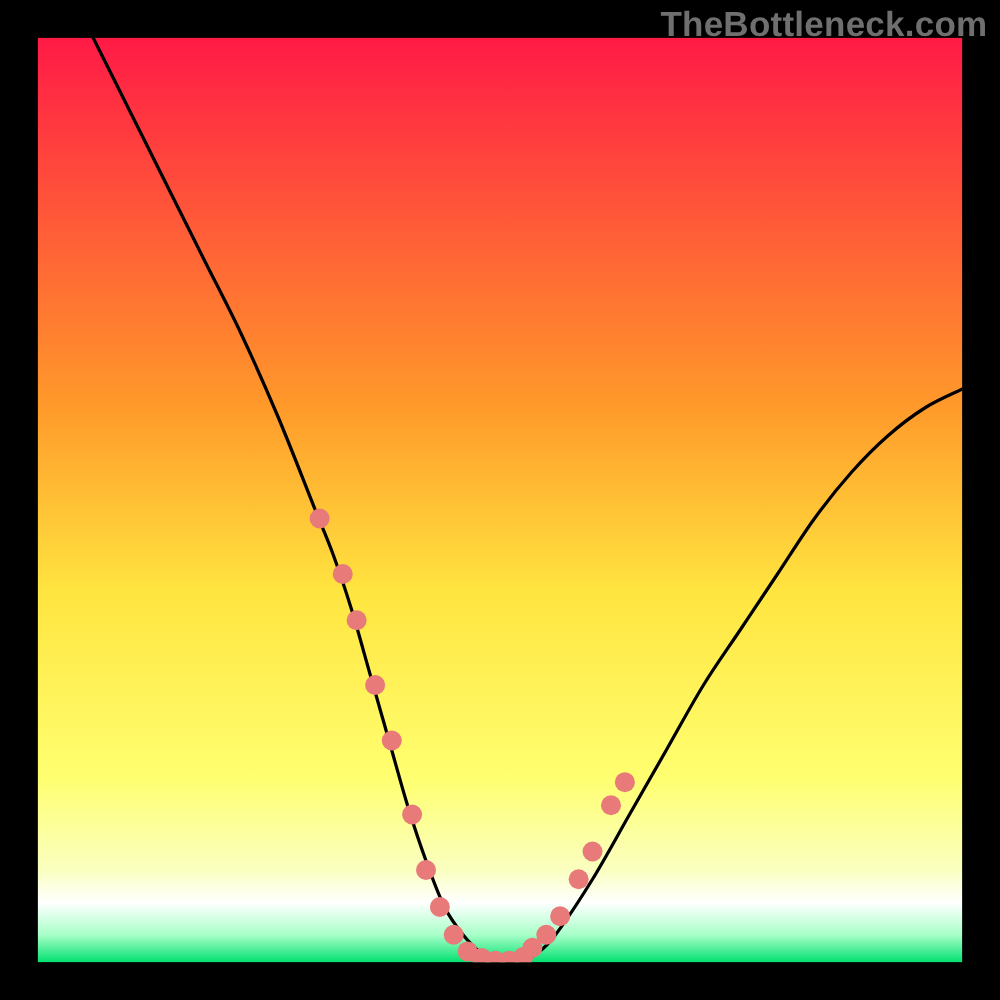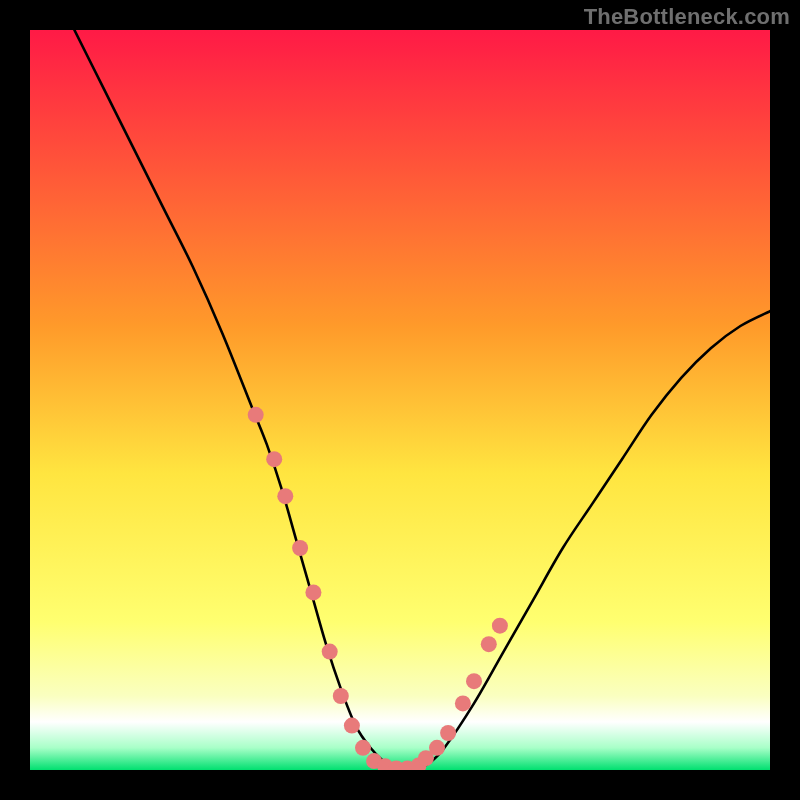--- a/index.html
+++ b/index.html
@@ -24,21 +24,21 @@
     top: 30px;
     width: 740px;
     height: 740px;
     overflow: hidden;
   }
   .watermark {
     position: absolute;
     top: 4px;
     right: 10px;
     font-family: Arial, Helvetica, sans-serif;
-    font-size: 22px;
+    font-size: 28px;
     font-weight: 600;
     color: #6f6f6f;
     letter-spacing: 0.2px;
   }
   svg {
     display: block;
   }
 </style>
 </head>
 <body>

